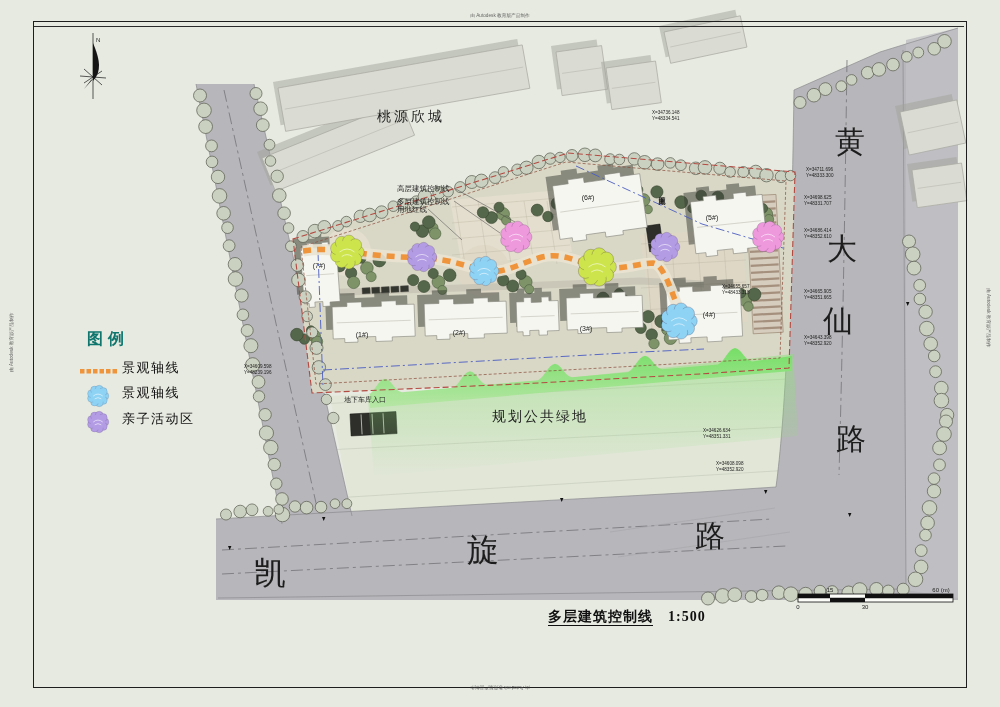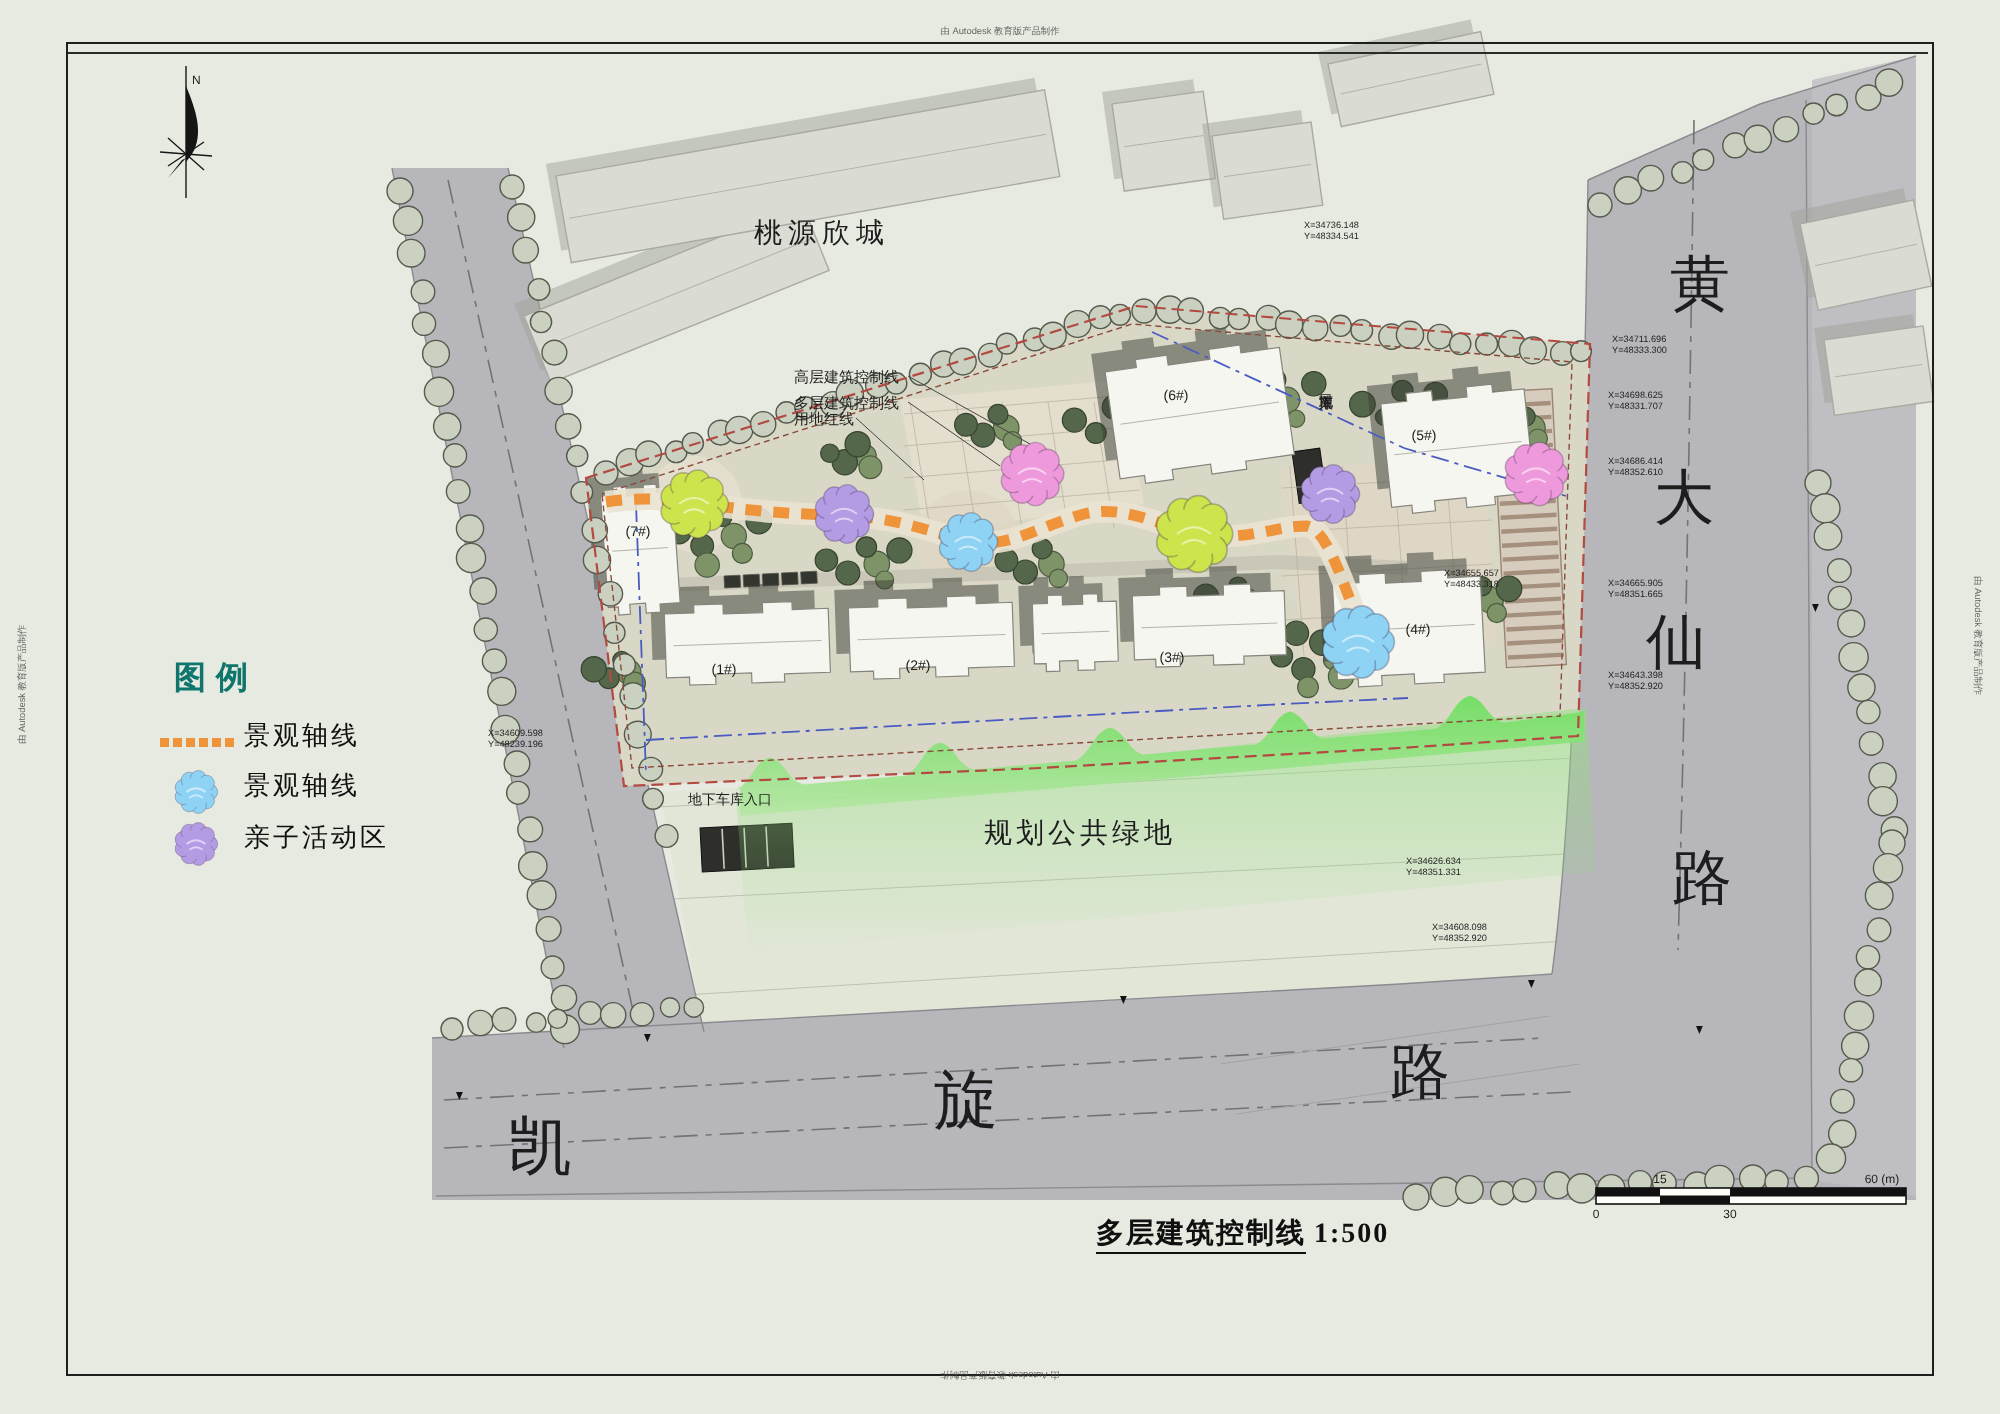--- a/index.html
+++ b/index.html
@@ -18,21 +18,21 @@
   .wm-right{left:992px;top:288px;transform-origin:0 0;transform:rotate(90deg) scale(.52)}
   
   .legend{position:absolute;left:78px;top:329px;width:140px}
   .lg-title{font:bold 16px "Liberation Sans",sans-serif;color:#0f766e;letter-spacing:5px;margin:0 0 9px 9px}
   .lg-row{display:flex;align-items:flex-start;height:25.4px}
   .lg-ic{width:44px;height:24px;flex:0 0 44px;position:static}
   .lg-lb{font:13px "Liberation Serif",serif;color:#101010;letter-spacing:1.5px}
   
   .sheet-title{position:absolute;left:548px;top:608px;font:bold 14px "Liberation Serif",serif;color:#101010;letter-spacing:1px}
   .t-main{border-bottom:1.2px solid #101010;padding-bottom:1px}
-  .t-scale{margin-left:4px}
+  .t-scale{margin-left:15px}
   
   .roadF{fill:var(--road,#b7b6ba)}
   .verge{fill:#c1c1c4;opacity:.85}
   .zone{fill:#dee2d0;opacity:.6}
   .redge{fill:none;stroke:#8b8b8f;stroke-width:.7}
   .cline{fill:none;stroke:#737377;stroke-width:.8;stroke-dasharray:12 4 3 4}
   .lane{stroke:#a2a2a6;stroke-width:.5;fill:none}
   .siteg{fill:var(--siteg,#d9d8c7)}
   .plaza{fill:#e5dfcf;opacity:.85}
   .plaza2{fill:#ded7c6;opacity:.8}

